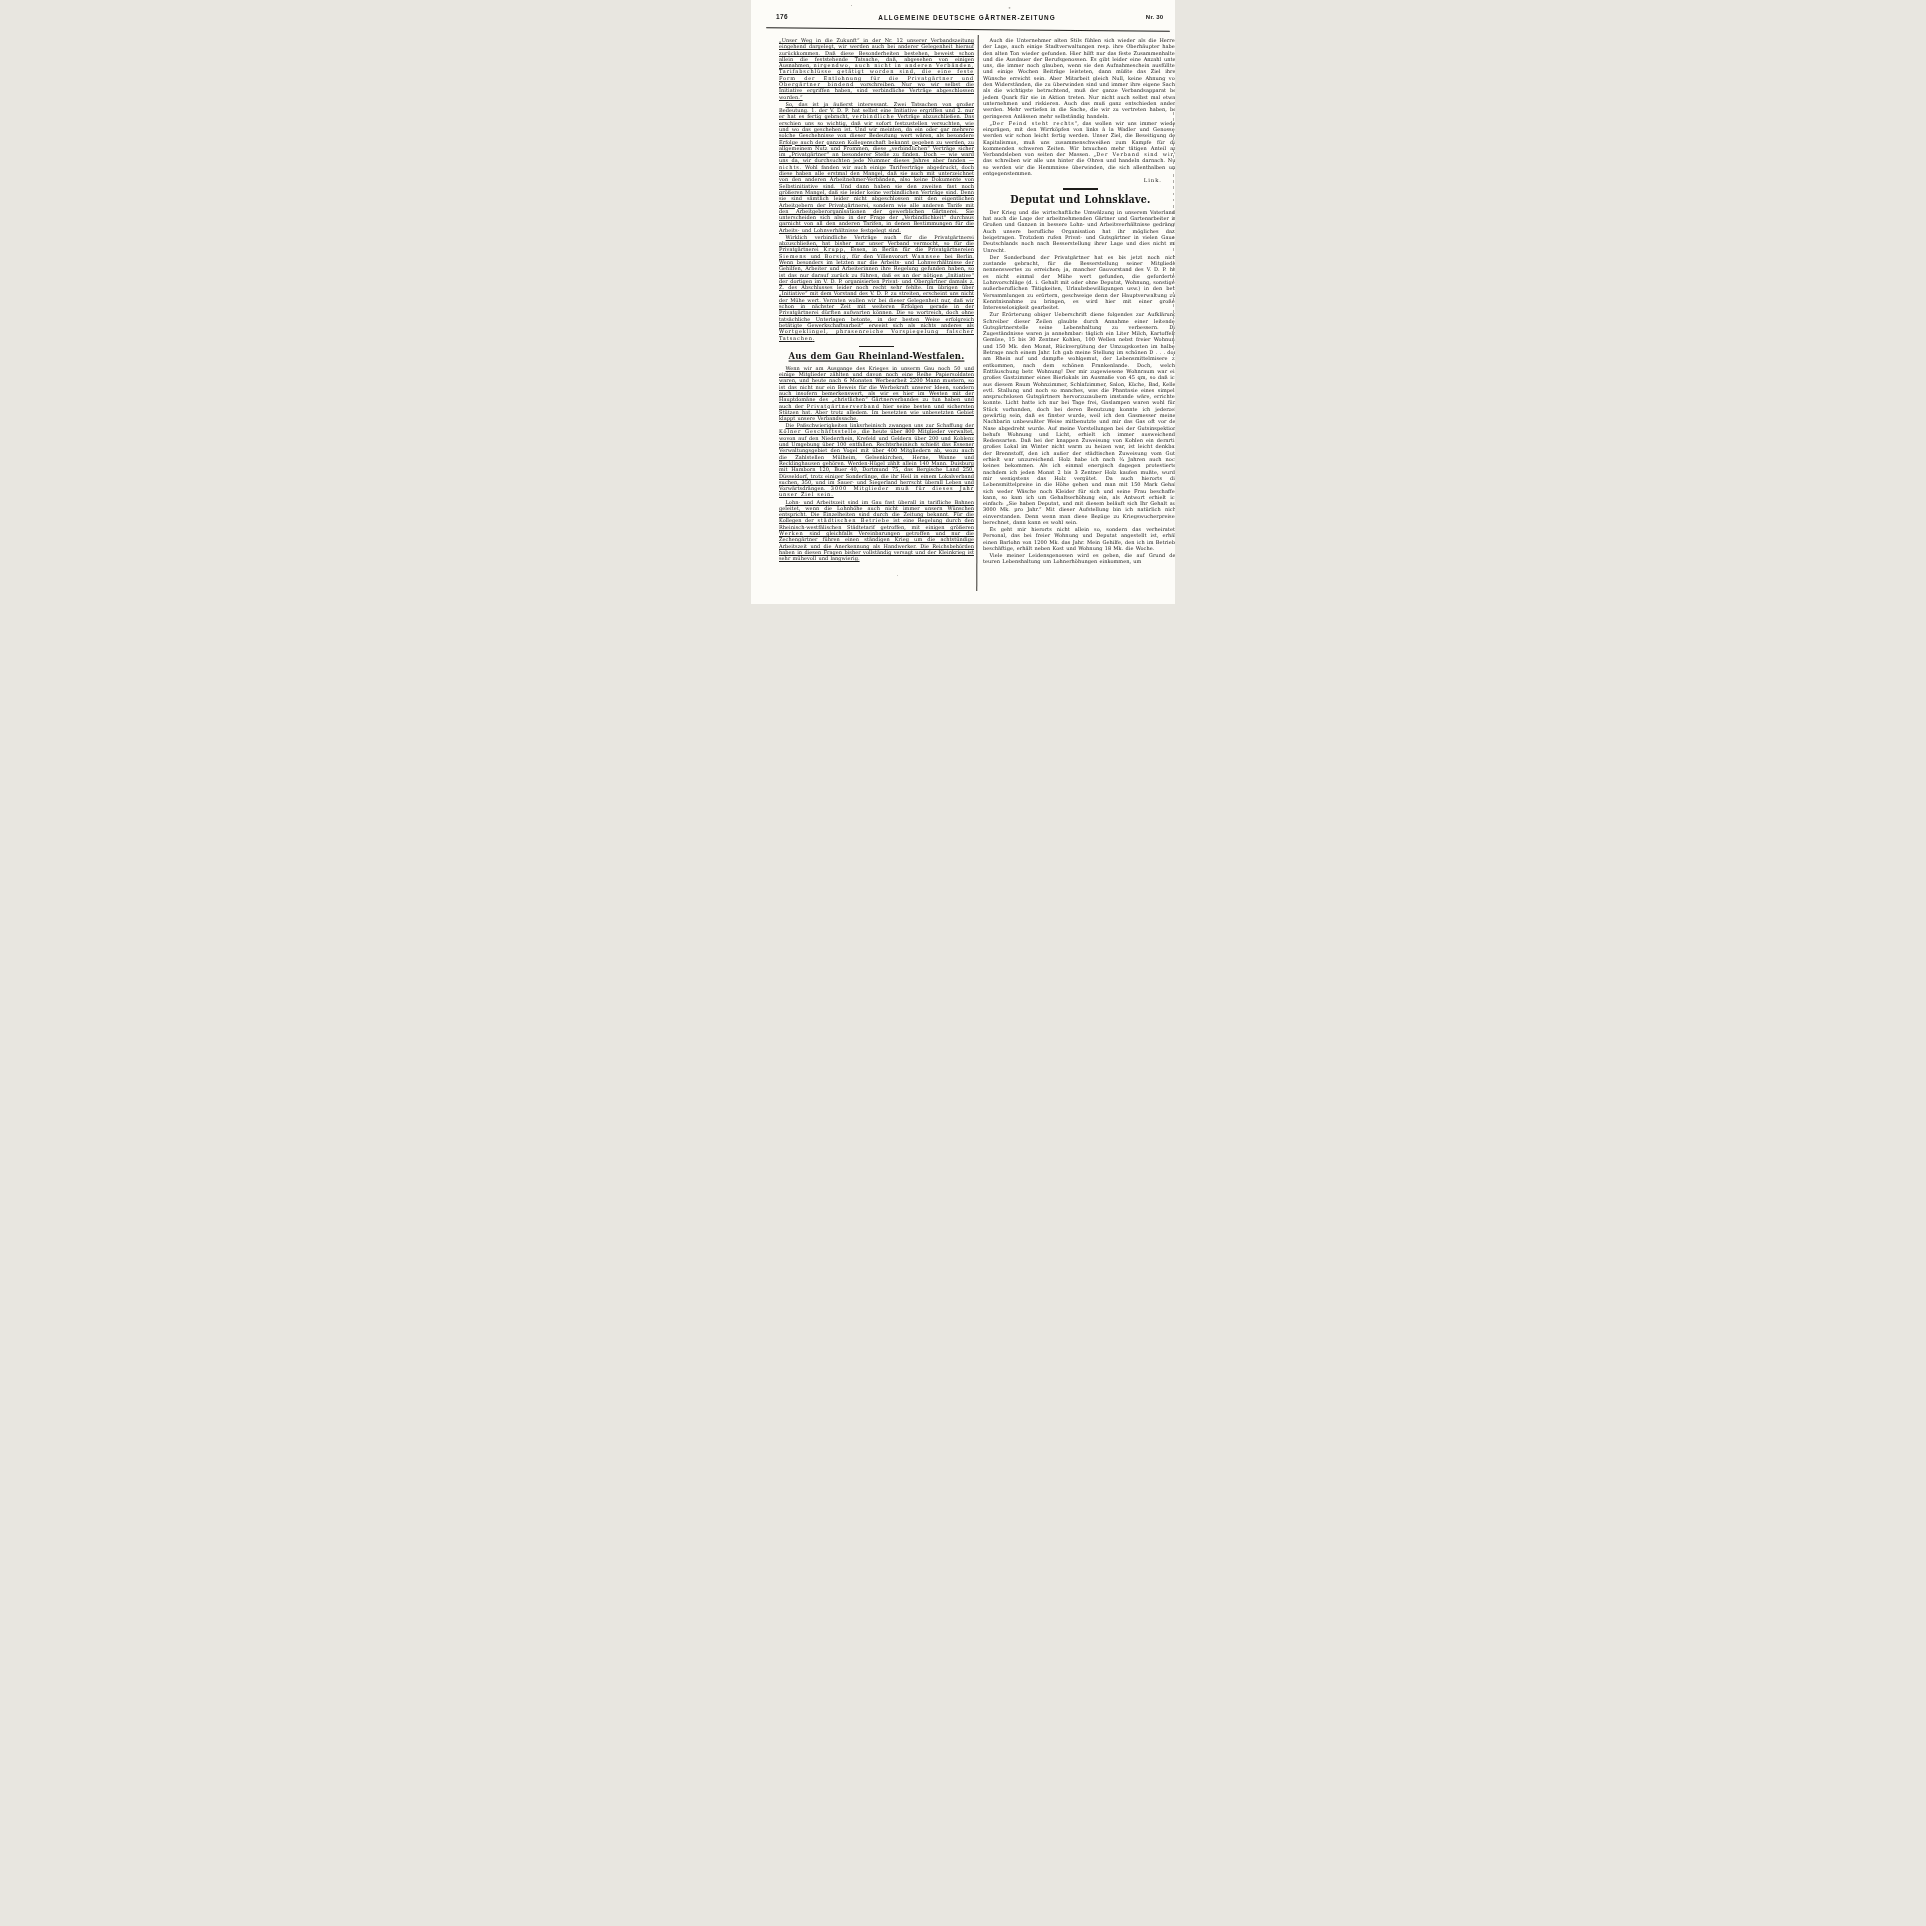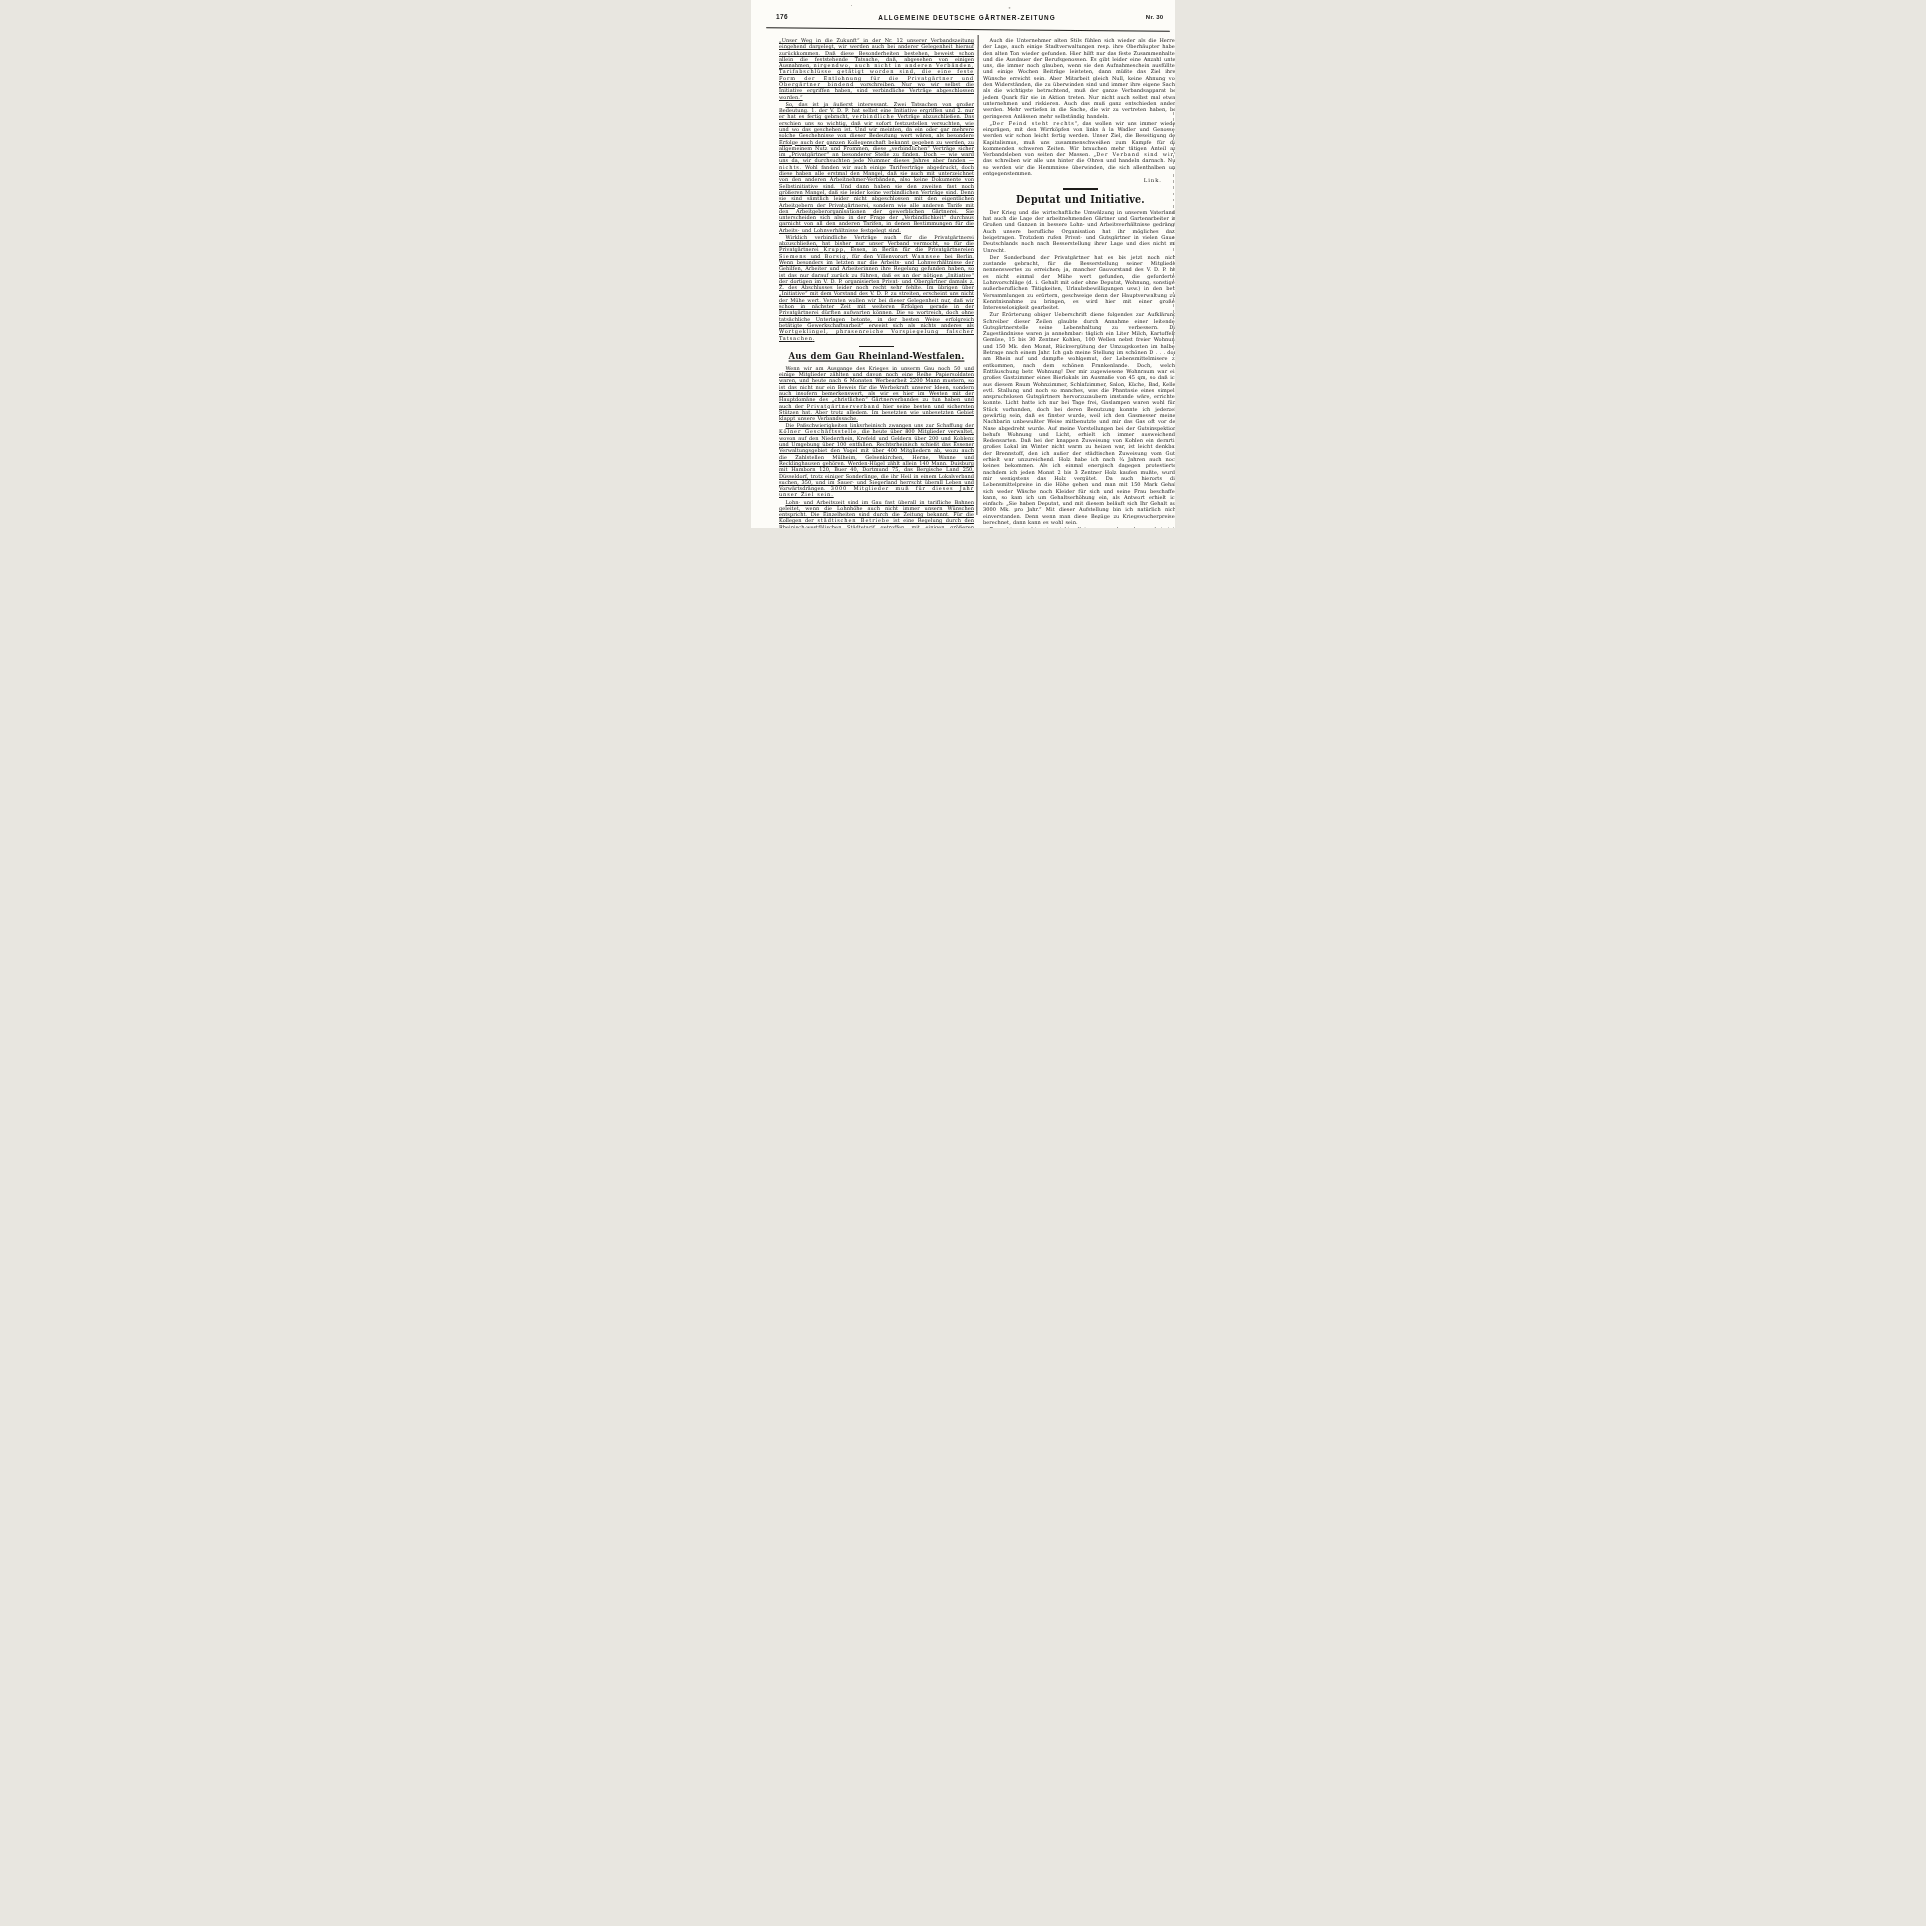--- a/index.html
+++ b/index.html
@@ -1,18 +1,18 @@
 <!DOCTYPE html>
 <html lang="de" style="font-size:6.2px"><head>
 <meta charset="utf-8">
 <style>
   html,body { margin:0; padding:0; background:#e8e6e0; }
   .page {
     position:relative;
-    width:424px; height:528px;
+    width:424px; height:604px;
     margin:0 auto;
     background:#fdfcf8;
     color:#161616;
     font-family:"DejaVu Serif", "Liberation Serif", serif;
     overflow:hidden;
   }
   
   .masthead-row {
     position:absolute; top:13px; left:25px; right:11.6px;
     display:flex; align-items:baseline; justify-content:space-between;
@@ -122,21 +122,21 @@
   <div class="column column-right">
     <div>
       <p class="body-par">Auch die Unternehmer alten Stils fühlen sich wieder als die Herren der Lage, auch einige Stadtverwaltungen resp. ihre Oberhäupter haben den alten Ton wieder gefunden. Hier hilft nur das feste Zusammenhalten und die Ausdauer der Berufsgenossen. Es gibt leider eine Anzahl unter uns, die immer noch glauben, wenn sie den Aufnahmeschein ausfüllten und einige Wochen Beiträge leisteten, dann müßte das Ziel ihrer Wünsche erreicht sein. Aber Mitarbeit gleich Null, keine Ahnung von den Widerständen, die zu überwinden sind und immer ihre eigene Sache als die wichtigste betrachtend, muß der ganze Verbandsapparat bei jedem Quark für sie in Aktion treten. Nur nicht auch selbst mal etwas unternehmen und riskieren. Auch das muß ganz entschieden anders werden. Mehr vertiefen in die Sache, die wir zu vertreten haben, bei geringeren Anlässen mehr selbständig handeln.</p>
       <p class="body-par">„<span class="sperr">Der Feind steht rechts</span>“, das wollen wir uns immer wieder einprägen, mit den Wirrköpfen von links à la Wadler und Genossen werden wir schon leicht fertig werden. Unser Ziel, die Beseitigung des Kapitalismus, muß uns zusammenschweißen zum Kampfe für die kommenden schweren Zeiten. Wir brauchen mehr tätigen Anteil am Verbandsleben von seiten der Massen. „<span class="sperr">Der Verband sind wir</span>“, das schreiben wir alle uns hinter die Ohren und handeln darnach. Nur so werden wir die Hemmnisse überwinden, die sich allenthalben uns entgegenstemmen.</p>
       <p class="signature">Link.</p>
     </div>
 
     <hr class="section-divider">
 
     <div>
-      <h2 class="article-title large">Deputat und Initiative.</h2>
+      <h2 class="article-title large">Deputat und Lohnsklave.</h2>
       <p class="body-par">Der Krieg und die wirtschaftliche Umwälzung in unserem Vaterlande hat auch die Lage der arbeitnehmenden Gärtner und Gartenarbeiter im Großen und Ganzen in bessere Lohn- und Arbeitsverhältnisse gedrängt. Auch unsere berufliche Organisation hat ihr mögliches dazu beigetragen. Trotzdem rufen Privat- und Gutsgärtner in vielen Gauen Deutschlands noch nach Besserstellung ihrer Lage und dies nicht mit Unrecht.</p>
       <p class="body-par">Der Sonderbund der Privatgärtner hat es bis jetzt noch nicht zustande gebracht, für die Besserstellung seiner Mitglieder nennenswertes zu erreichen; ja, mancher Gauvorstand des V. D. P. hat es nicht einmal der Mühe wert gefunden, die geforderten Lohnvorschläge (d. i. Gehalt mit oder ohne Deputat, Wohnung, sonstigen außerberuflichen Tätigkeiten, Urlaubsbewilligungen usw.) in den betr. Versammlungen zu erörtern, geschweige denn der Hauptverwaltung zur Kenntnisnahme zu bringen, es wird hier mit einer großen Interesselosigkeit gearbeitet.</p>
       <p class="body-par">Zur Erörterung obiger Ueberschrift diene folgendes zur Aufklärung. Schreiber dieser Zeilen glaubte durch Annahme einer leitenden Gutsgärtnerstelle seine Lebenshaltung zu verbessern. Die Zugeständnisse waren ja annehmbar: täglich ein Liter Milch, Kartoffeln, Gemüse, 15 bis 30 Zentner Kohlen, 100 Wellen nebst freier Wohnung und 150 Mk. den Monat, Rückvergütung der Umzugskosten im halben Betrage nach einem Jahr. Ich gab meine Stellung im schönen D . . . dorf am Rhein auf und dampfte wohlgemut, der Lebensmittelmisere zu entkommen, nach dem schönen Frankenlande. Doch, welche Enttäuschung betr. Wohnung! Der mir zugewiesene Wohnraum war ein großes Gastzimmer eines Bierlokals im Ausmaße von 45 qm, so daß ich aus diesem Raum Wohnzimmer, Schlafzimmer, Salon, Küche, Bad, Keller evtl. Stallung und noch so manches, was die Phantasie eines simpeln anspruchslosen Gutsgärtners hervorzuzaubern imstande wäre, errichten konnte. Licht hatte ich nur bei Tage frei, Gaslampen waren wohl fünf Stück vorhanden, doch bei deren Benutzung konnte ich jederzeit gewärtig sein, daß es finster wurde, weil ich den Gasmesser meiner Nachbarin unbewußter Weise mitbenutzte und mir das Gas oft vor der Nase abgedreht wurde. Auf meine Vorstellungen bei der Gutsinspektion, behufs Wohnung und Licht, erhielt ich immer ausweichende Redensarten. Daß bei der knappen Zuweisung von Kohlen ein derartig großes Lokal im Winter nicht warm zu heizen war, ist leicht denkbar, der Brennstoff, den ich außer der städtischen Zuweisung vom Gute erhielt war unzureichend. Holz habe ich nach ¾ Jahren auch noch keines bekommen. Als ich einmal energisch dagegen protestierte, nachdem ich jeden Monat 2 bis 3 Zentner Holz kaufen mußte, wurde mir wenigstens das Holz vergütet. Da auch hierorts die Lebensmittelpreise in die Höhe gehen und man mit 150 Mark Gehalt sich weder Wäsche noch Kleider für sich und seine Frau beschaffen kann, so kam ich um Gehaltserhöhung ein, als Antwort erhielt ich einfach: „Sie haben Deputat, und mit diesem beläuft sich Ihr Gehalt auf 3000 Mk. pro Jahr.“ Mit dieser Aufstellung bin ich natürlich nicht einverstanden. Denn wenn man diese Bezüge zu Kriegswucherpreisen berechnet, dann kann es wohl sein.</p>
       <p class="body-par">Es geht mir hierorts nicht allein so, sondern das verheiratete Personal, das bei freier Wohnung und Deputat angestellt ist, erhält einen Barlohn von 1200 Mk. das Jahr. Mein Gehilfe, den ich im Betriebe beschäftige, erhält neben Kost und Wohnung 18 Mk. die Woche.</p>
       <p class="body-par">Viele meiner Leidensgenossen wird es geben, die auf Grund der teuren Lebenshaltung um Lohnerhöhungen einkommen, um</p>
     </div>
   </div>
 
   <div class="edge-artifact"></div>
   <div class="scan-noise"></div>

